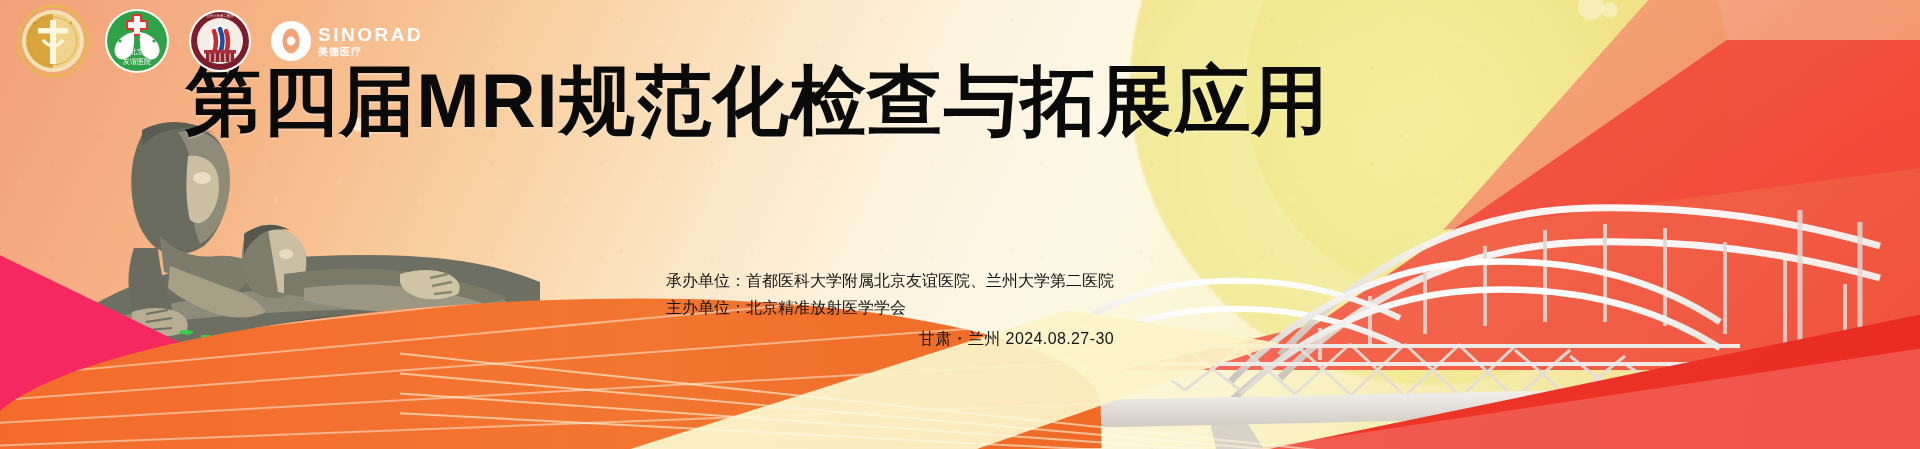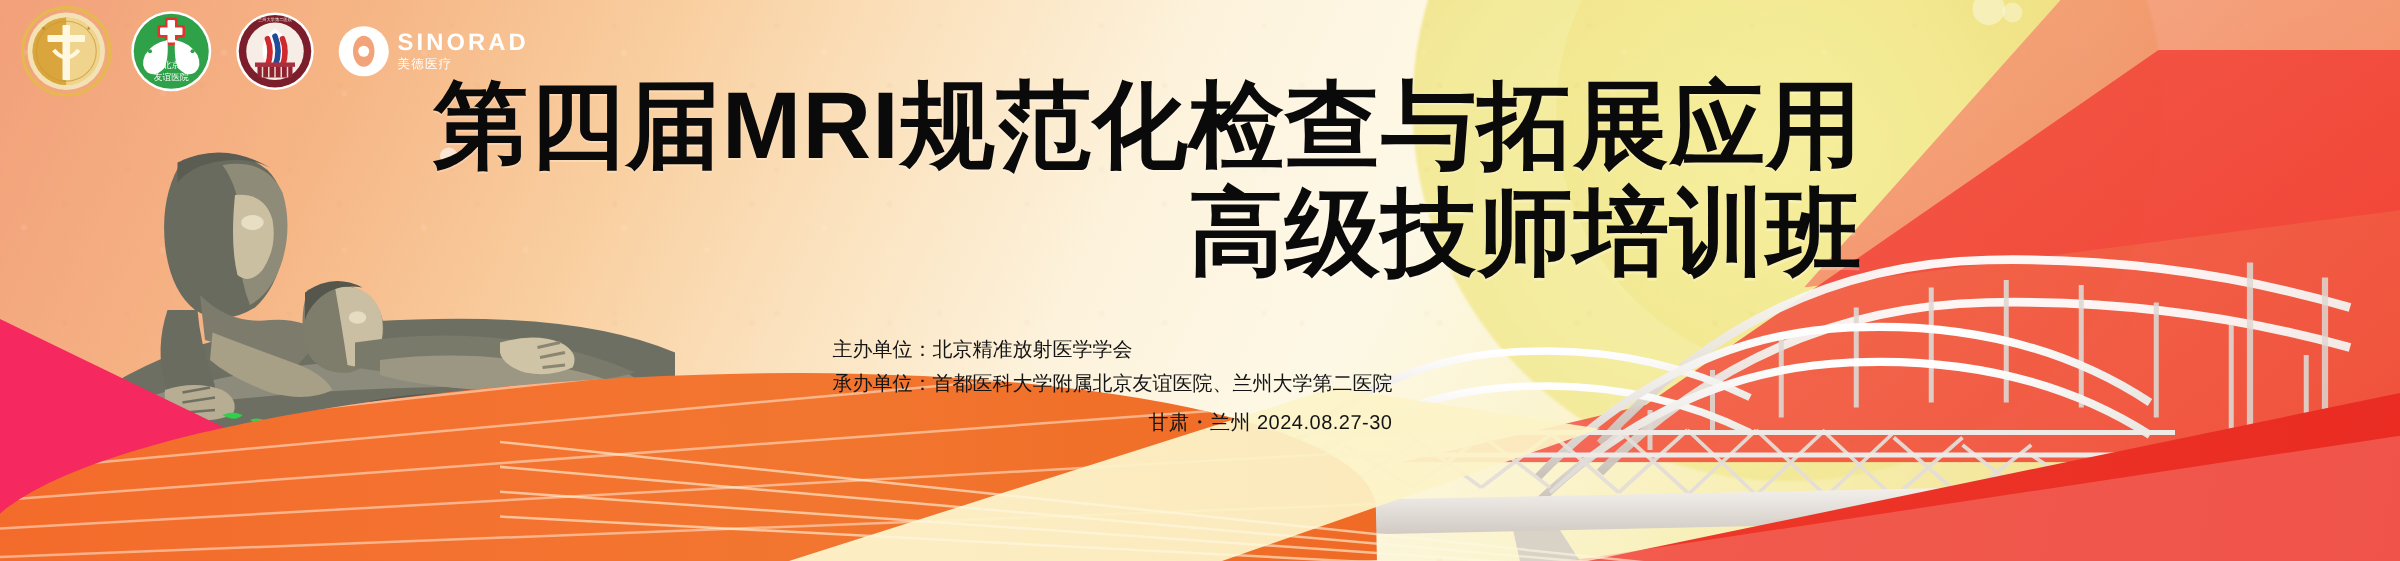--- a/index.html
+++ b/index.html
@@ -97,40 +97,40 @@
 
   
   .logos{position:absolute;left:16px;top:4px;display:flex;align-items:center;gap:0px;z-index:9;}
   .logo{position:relative;}
   .logo-gold{width:74px;height:74px;}
   .logo-green{width:66px;height:66px;margin-left:14px;}
   .logo-maroon{width:64px;height:64px;margin-left:18px;}
   .logo-sino{margin-left:18px;display:flex;align-items:center;gap:6px;}
 
   
-  .title-wrap{position:absolute;left:0;top:62px;width:1490px;text-align:right;z-index:8;}
+  .title-wrap{position:absolute;left:0;top:62px;width:1490px;text-align:center;z-index:8;padding-left:12px;}
   .t-line{
     font-family:"Liberation Sans","DejaVu Sans",sans-serif;
     font-weight:bold;color:#0a0a0a;letter-spacing:1px;line-height:1.02;
     font-size:75px;white-space:nowrap;
     text-shadow:0 2px 0 rgba(255,255,255,.25);
   }
   .t-line.l1{font-size:76px;}
   .t-line.l2{font-size:76px;margin-top:8px;}
 
   
   .info{position:absolute;left:666px;top:268px;z-index:8;}
   .info div{
     font-family:"Liberation Sans","DejaVu Sans",sans-serif;
     font-size:16px;color:#141414;line-height:1.66;white-space:nowrap;font-weight:500;
   }
   .info .date{margin-top:5px;letter-spacing:.4px;text-align:right;}
 
   .sinoTxt{font-weight:bold;color:#ffffff;font-size:19px;letter-spacing:2.5px;line-height:1;}
-  .sinoSub{color:#ffffff;font-size:10px;letter-spacing:1px;line-height:1;margin-top:3px;}
+  .sinoSub{color:#ffffff;font-size:10px;letter-spacing:1px;line-height:1;margin-top:3px;font-weight:bold;}
 </style>
 </head>
 <body>
 
 <div id="banner">
 
   <div class="sun"></div>
   <div class="sun2"></div>
   <div class="bokeh b1"></div>
   <div class="bokeh b2"></div>
@@ -372,22 +372,21 @@
       <div>
         <div class="sinoTxt">SINORAD</div>
         <div class="sinoSub">美德医疗</div>
       </div>
     </div>
 
   </div>
 
   <div class="title-wrap">
     <div class="t-line l1">第四届MRI规范化检查与拓展应用</div>
-    <div class="t-line l2">高级技师培训班</div>
   </div>
 
   <div class="info">
+    <div>承办单位：首都医科大学附属北京友谊医院、兰州大学第二医院</div>
     <div>主办单位：北京精准放射医学学会</div>
-    <div>承办单位：首都医科大学附属北京友谊医院、兰州大学第二医院</div>
     <div class="date">甘肃・兰州  2024.08.27-30</div>
   </div>
 
 </div>
 
 </body></html>

